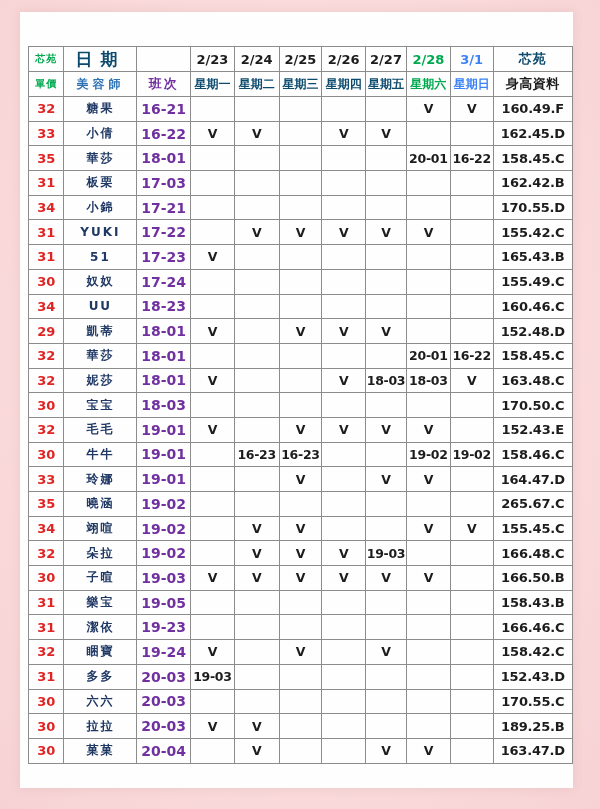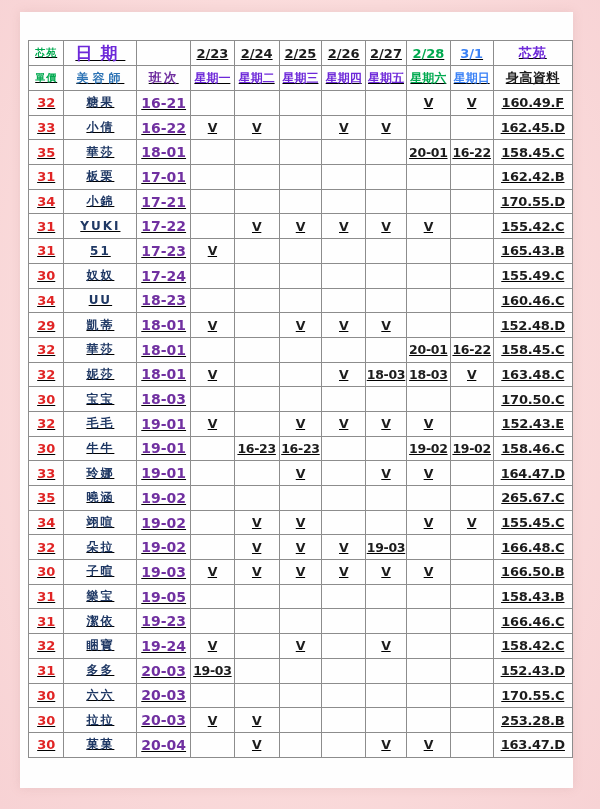--- a/index.html
+++ b/index.html
@@ -6,21 +6,21 @@
   body{
     width:600px;height:809px;position:relative;overflow:hidden;
     font-family:"DejaVu Sans","Liberation Sans",sans-serif;
     background:radial-gradient(ellipse at 50% 45%, #fce8e8 0%, #fadbdb 60%, #f7d2d4 100%);
   }
   .sheet{
     position:absolute;left:20px;top:12px;width:553px;height:776px;
     background:#fefefe;box-shadow:0 0 10px rgba(180,120,120,0.18);
   }
   table.sched{
-    position:absolute;left:8px;top:28px;border-collapse:collapse;table-layout:fixed;text-decoration:underline;
+    position:absolute;left:8px;top:34px;border-collapse:collapse;table-layout:fixed;
   }
   table.sched th, table.sched td{
     border:1px solid #8c8c8c;padding:0;text-align:center;vertical-align:middle;
     font-weight:bold;overflow:hidden;white-space:nowrap;
   }
   thead tr{height:25px;}
   tbody tr{height:24.7px;}
   .sm{font-size:10px;letter-spacing:1px;}
   .date-big{font-size:17px;letter-spacing:8px;}
   .blab{font-size:12px;letter-spacing:4px;}
@@ -29,21 +29,21 @@
   .weekday{font-size:12px;letter-spacing:0;}
   .hlab{font-size:13px;color:#1c1c1c;letter-spacing:0.5px;}
   .rtop{font-size:13px;letter-spacing:1px;}
   .price{font-size:13px;color:#e02424;}
   .name{font-size:12px;color:#1f3864;letter-spacing:2px;}
   .shift{font-size:14px;color:#7030a0;}
   .mark{font-size:12.5px;color:#1c1c1c;letter-spacing:-0.3px;}
   .height{font-size:13px;color:#1c1c1c;letter-spacing:-0.2px;}
   .c-green{color:#00a94f;}
   .c-red{color:#3b82f6;}
-  .c-navy{color:#6d28d9;}
+  .c-navy{color:#0c4a6e;}
   .c-blue{color:#2e74b5;}
   .c-purple{color:#7030a0;}
   .c-ink{color:#1c1c1c;}
 </style>
 </head>
 <body>
 
 <div class="sheet">
   <table class="sched">
       <colgroup>
@@ -123,21 +123,21 @@
           <td class="mark"></td>
           <td class="mark"></td>
           <td class="mark"></td>
           <td class="mark">20-01</td>
           <td class="mark">16-22</td>
           <td class="height">158.45.C</td>
         </tr>
         <tr>
           <td class="price">31</td>
           <td class="name">板栗</td>
-          <td class="shift">17-01</td>
+          <td class="shift">17-03</td>
           <td class="mark"></td>
           <td class="mark"></td>
           <td class="mark"></td>
           <td class="mark"></td>
           <td class="mark"></td>
           <td class="mark"></td>
           <td class="mark"></td>
           <td class="height">162.42.B</td>
         </tr>
         <tr>
@@ -417,21 +417,21 @@
           <td class="price">30</td>
           <td class="name">拉拉</td>
           <td class="shift">20-03</td>
           <td class="mark">V</td>
           <td class="mark">V</td>
           <td class="mark"></td>
           <td class="mark"></td>
           <td class="mark"></td>
           <td class="mark"></td>
           <td class="mark"></td>
-          <td class="height">253.28.B</td>
+          <td class="height">189.25.B</td>
         </tr>
         <tr>
           <td class="price">30</td>
           <td class="name">菓菓</td>
           <td class="shift">20-04</td>
           <td class="mark"></td>
           <td class="mark">V</td>
           <td class="mark"></td>
           <td class="mark"></td>
           <td class="mark">V</td>

